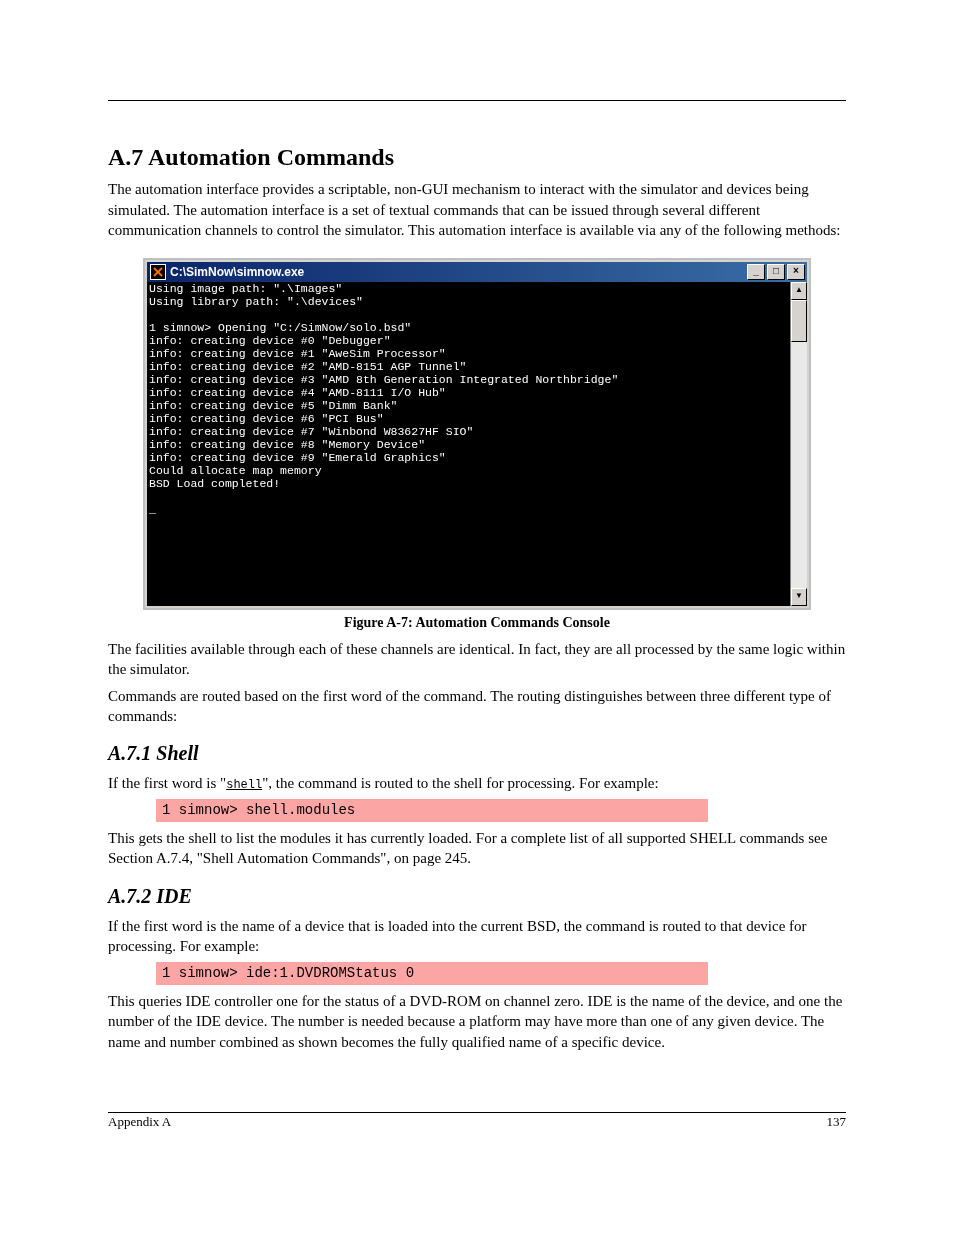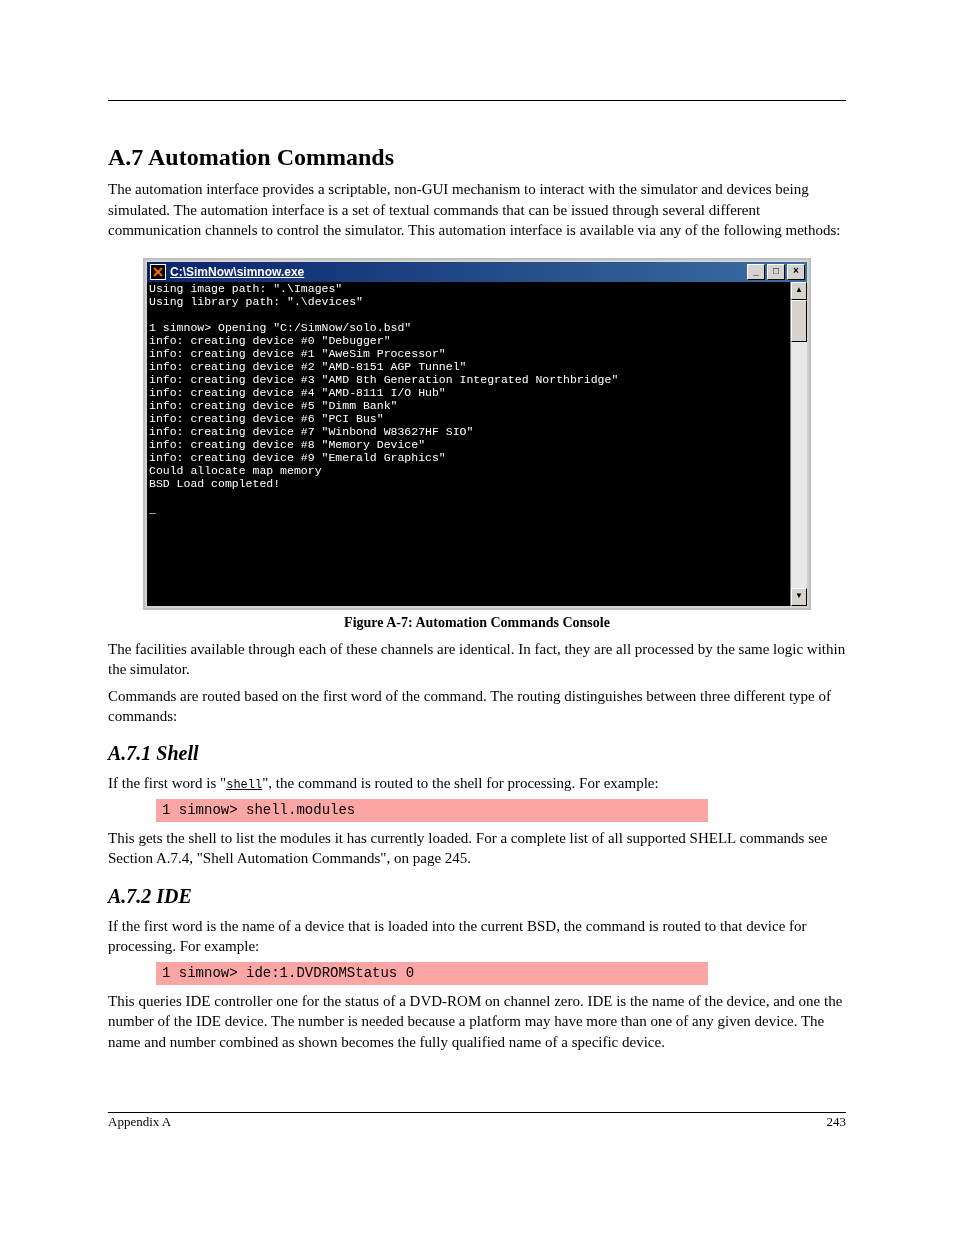--- a/index.html
+++ b/index.html
@@ -71,21 +71,21 @@
     padding: 0 2px 0 3px;
   }
   .tb-icon {
     width: 14px; height: 14px;
     background: #000;
     border: 1px solid #fff;
     margin-right: 4px;
     display:flex; align-items:center; justify-content:center;
   }
   .tb-icon svg { display:block; }
-  .tb-title { flex: 1 1 auto; text-decoration: underline; }
+  .tb-title { flex: 1 1 auto; }
   .tb-btns { display: flex; gap: 2px; }
   .tb-btn {
     width: 16px; height: 14px;
     background: #d6d3ce;
     border: 1px solid #000;
     border-top-color:#fff; border-left-color:#fff;
     font-family: Arial, sans-serif;
     font-size: 10px;
     line-height: 12px;
     text-align: center;
@@ -217,16 +217,16 @@
 
 <h3 class="sub">A.7.2 IDE</h3>
 <p>If the first word is the name of a device that is loaded into the current BSD, the command is routed to that device for processing. For example:</p>
 <div class="cmdblock">1 simnow&gt; ide:1.DVDROMStatus 0</div>
 <p>
   <span>This queries IDE controller one for the status of a DVD-ROM on channel zero. IDE is the name of the device, and one the number of the IDE device. The number is needed because a platform may have more than one of any given device. The name and number combined as shown becomes the </span><span class="ital">fully qualified</span><span> name of a specific device.</span>
 </p>
 
 <div class="footer-area">
   <span>Appendix A</span>
-  <span>243</span>
+  <span>137</span>
 </div>
 
 </div>
 
 </body></html>

